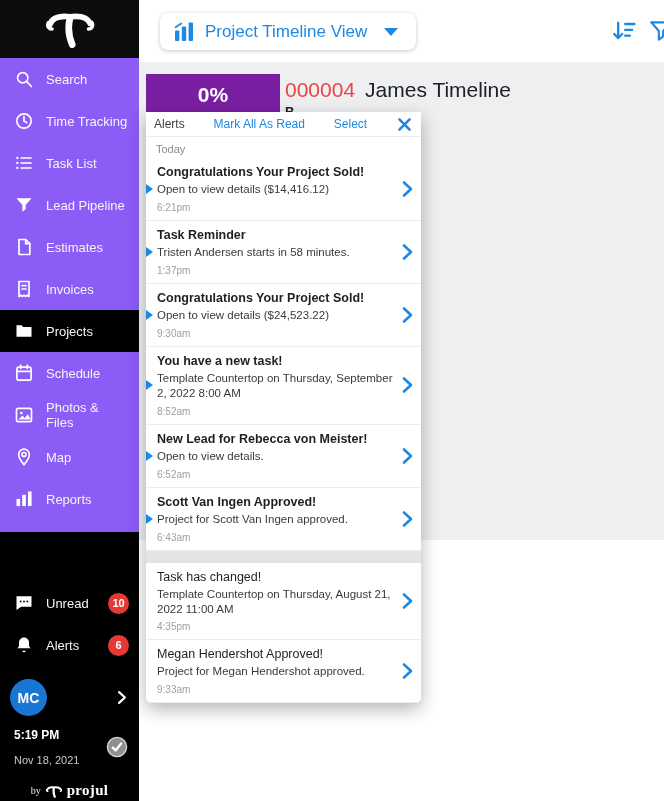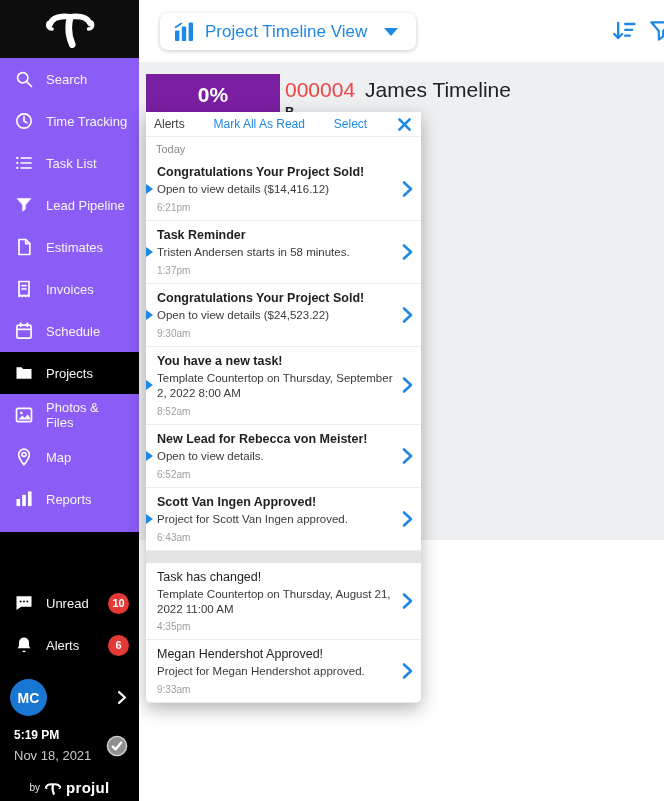--- a/index.html
+++ b/index.html
@@ -14,24 +14,24 @@
   .side-item{display:flex;align-items:center;height:42px;padding:0 10px 0 14px;font-size:13px;cursor:pointer;color:#f5f5f5;}
   .side-item .icon{width:20px;height:20px;margin-right:12px;flex:none;color:#fff;display:flex;}
   .side-item.active{background:#000;}
   .badge{margin-left:auto;background:#e53935;color:#fff;border-radius:50%;width:21px;height:21px;font-size:11px;font-weight:700;display:flex;align-items:center;justify-content:center;}
   .sidebar-bottom{position:absolute;top:576px;left:0;right:0;bottom:0;background:#000;padding-top:6px;}
   .avatar-row{display:flex;align-items:center;padding:13px 12px 4px 10px;cursor:pointer;}
   .avatar{width:37px;height:37px;border-radius:50%;background:#1976d2;color:#fff;font-weight:700;font-size:14px;display:flex;align-items:center;justify-content:center;}
   .avatar-chev{margin-left:auto;width:10px;height:15px;color:#fff;}
   .time-row{display:flex;align-items:center;padding:8px 10px 0 14px;}
   .time-txt{font-size:12px;font-weight:700;color:#fff;}
-  .date-txt{font-size:13px;color:#c9c9c9;margin-top:6px;}
+  .date-txt{font-size:11px;color:#c9c9c9;margin-top:12px;}
   .check{margin-left:auto;width:24px;height:24px;}
   .foot{margin-top:16px;text-align:center;color:#fff;}
-  .by-row{display:flex;align-items:center;justify-content:center;gap:4px;}
+  .by-row{display:flex;align-items:center;justify-content:center;gap:4px;font-family:Liberation Serif, serif;}
   .by{font-size:10px;color:#e8e8e8;}
   .foot-logo{width:18px;height:13px;color:#fff;}
   .brand{font-size:15px;font-weight:700;letter-spacing:.3px;}
   .version{font-size:7px;color:#9a9a9a;margin-top:4px;letter-spacing:1.5px;}
 
   
   .main{position:absolute;left:139px;top:0;width:525px;height:801px;background:#fff;}
   .canvas{position:absolute;top:62px;left:0;right:0;height:478px;background:#edeff1;}
   .topbar{position:absolute;top:0;left:0;right:0;height:62px;background:#fff;z-index:2;}
   .view-pill{position:absolute;left:21px;top:13px;height:37px;width:256px;background:#fff;border-radius:8px;box-shadow:0 1px 4px rgba(0,0,0,.22);display:flex;align-items:center;padding:0 12px;gap:9px;cursor:pointer;}
@@ -135,37 +135,37 @@
         <div class="side-item">
     <span class="icon">
             <svg viewBox="0 0 24 24" width="100%" height="100%" fill="none" stroke="currentColor" stroke-width="2" stroke-linecap="round" stroke-linejoin="round">
               <path d="M6 3h12v18l-2-1.6-2 1.6-2-1.6L10 21l-2-1.6L6 21z"></path>
               <path d="M9.5 8h5M9.5 12h5"></path>
             </svg>
           </span>
     <span class="label">Invoices</span>
 
   </div>
+        <div class="side-item active">
+    <span class="icon">
+            <svg viewBox="0 0 24 24" width="100%" height="100%" fill="none" stroke="currentColor" stroke-width="2" stroke-linecap="round" stroke-linejoin="round">
+              <path d="M3 5h6l2 2.2h10V19H3z" fill="currentColor" stroke="none"></path>
+            </svg>
+          </span>
+    <span class="label">Projects</span>
+
+  </div>
         <div class="side-item">
     <span class="icon">
             <svg viewBox="0 0 24 24" width="100%" height="100%" fill="none" stroke="currentColor" stroke-width="2" stroke-linecap="round" stroke-linejoin="round">
               <rect x="3.5" y="5" width="17" height="15.5" rx="2"></rect>
               <path d="M3.5 10h17M8 2.6v4M16 2.6v4"></path>
             </svg>
           </span>
     <span class="label">Schedule</span>
-
-  </div>
-        <div class="side-item active">
-    <span class="icon">
-            <svg viewBox="0 0 24 24" width="100%" height="100%" fill="none" stroke="currentColor" stroke-width="2" stroke-linecap="round" stroke-linejoin="round">
-              <path d="M3 5h6l2 2.2h10V19H3z" fill="currentColor" stroke="none"></path>
-            </svg>
-          </span>
-    <span class="label">Projects</span>
 
   </div>
         <div class="side-item">
     <span class="icon">
             <svg viewBox="0 0 24 24" width="100%" height="100%" fill="none" stroke="currentColor" stroke-width="2" stroke-linecap="round" stroke-linejoin="round">
               <rect x="3" y="4" width="18" height="16" rx="2"></rect>
               <circle cx="8.8" cy="9.6" r="1.6" fill="currentColor" stroke="none"></circle>
               <path d="M5.5 17.5l4.5-5 3 3 3.5-4.5 3.8 6.5z" fill="currentColor" stroke="none"></path>
             </svg>
           </span>

